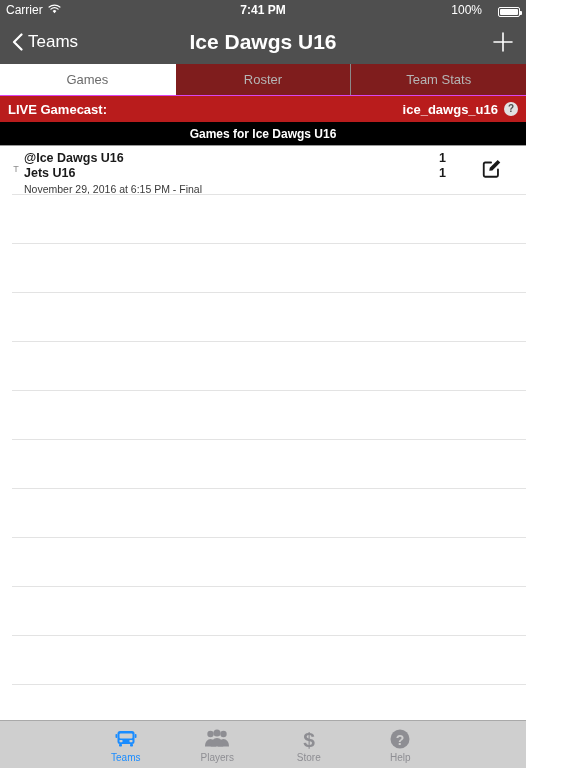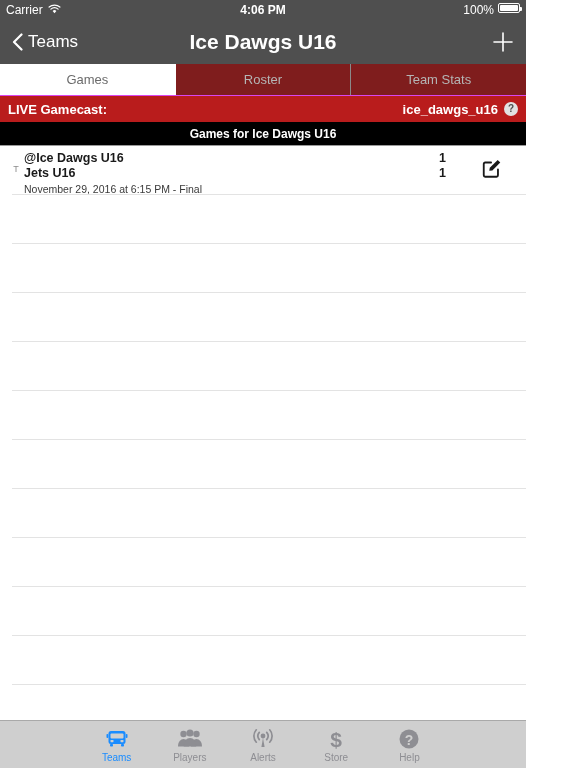--- a/index.html
+++ b/index.html
@@ -13,21 +13,21 @@
   .screen { position:relative; width:526px; height:768px; display:flex; flex-direction:column; }
 
   
   .statusbar {
     height:20px; background:#4f4f4f; color:#ffffff;
     display:flex; align-items:center; font-size:12px; flex:0 0 20px;
     padding:0 6px;
   }
   .sb-left { display:flex; align-items:center; gap:5px; }
   .sb-center { position:absolute; left:0; right:0; text-align:center; font-size:12px; font-weight:bold; pointer-events:none; }
-  .sb-right { margin-left:auto; display:flex; align-items:flex-start; gap:4px; font-size:12px; z-index:2; }
+  .sb-right { margin-left:auto; display:flex; align-items:flex-end; gap:16px; font-size:12px; z-index:2; }
   .wifi-icon { display:inline-block; }
   .battery {
     width:22px; height:10px; border:1px solid #ffffff; border-radius:2px;
     position:relative; display:inline-block;
   }
   .battery::after {
     content:""; position:absolute; right:-3px; top:3px; width:2px; height:4px;
     background:#ffffff; border-radius:0 1px 1px 0;
   }
   .battery-fill { position:absolute; left:1px; top:1px; bottom:1px; background:#ffffff; border-radius:1px; }
@@ -133,21 +133,21 @@
     <div class="sb-left">
       <span>Carrier</span>
       <span class="wifi-icon">
         <svg width="13" height="10" viewBox="0 0 13 10">
           <path d="M6.5 9.2 L4.6 6.9 a3 3 0 0 1 3.8 0 Z" fill="#fff"></path>
           <path d="M2.9 5.1 a5.6 5.6 0 0 1 7.2 0" stroke="#fff" stroke-width="1.2" fill="none" stroke-linecap="round"></path>
           <path d="M1.1 3.0 a8.5 8.5 0 0 1 10.8 0" stroke="#fff" stroke-width="1.2" fill="none" stroke-linecap="round"></path>
         </svg>
       </span>
     </div>
-    <div class="sb-center">4:06 PM</div>
+    <div class="sb-center">7:41 PM</div>
     <div class="sb-right">
       <span>100%</span>
       <span class="battery">
         <span class="battery-fill" style="width:18px;"></span>
       </span>
     </div>
   </div>
 
   <div class="navbar">
     <div class="nav-back">
@@ -259,33 +259,20 @@
           <circle cx="19.5" cy="6" r="3.2" fill="currentColor"></circle>
           <circle cx="13" cy="5" r="3.6" fill="currentColor"></circle>
           <path d="M1 18.5 C1 13.8 3.6 11 6.5 11 C9.4 11 12 13.8 12 18.5 Z" fill="currentColor"></path>
           <path d="M14 18.5 C14 13.8 16.6 11 19.5 11 C22.4 11 25 13.8 25 18.5 Z" fill="currentColor"></path>
           <path d="M6.8 18.5 C6.8 13.3 9.5 10 13 10 C16.5 10 19.2 13.3 19.2 18.5 Z" fill="currentColor"></path>
         </svg>
       </div>
       <div class="tab-label">Players</div>
     </div>
 
-    <div class="tab">
-      <div class="tab-icon">
-        <svg width="24" height="22" viewBox="0 0 24 22">
-          <circle cx="12" cy="8" r="2.4" fill="currentColor"></circle>
-          <path d="M12 10 L10.4 19 h3.2 Z" fill="currentColor"></path>
-          <path d="M8.3 4.4 a5.6 5.6 0 0 0 0 7.2" stroke="currentColor" stroke-width="1.7" fill="none" stroke-linecap="round"></path>
-          <path d="M15.7 4.4 a5.6 5.6 0 0 1 0 7.2" stroke="currentColor" stroke-width="1.7" fill="none" stroke-linecap="round"></path>
-          <path d="M5.3 1.8 a9.2 9.2 0 0 0 0 12.4" stroke="currentColor" stroke-width="1.7" fill="none" stroke-linecap="round"></path>
-          <path d="M18.7 1.8 a9.2 9.2 0 0 1 0 12.4" stroke="currentColor" stroke-width="1.7" fill="none" stroke-linecap="round"></path>
-        </svg>
-      </div>
-      <div class="tab-label">Alerts</div>
-    </div>
 
     <div class="tab">
       <div class="tab-icon">
         <svg width="22" height="22" viewBox="0 0 22 22">
           <text x="11" y="18.5" font-family="Liberation Sans, sans-serif" font-size="21" font-weight="bold" fill="currentColor" text-anchor="middle">$</text>
         </svg>
       </div>
       <div class="tab-label">Store</div>
     </div>
 

